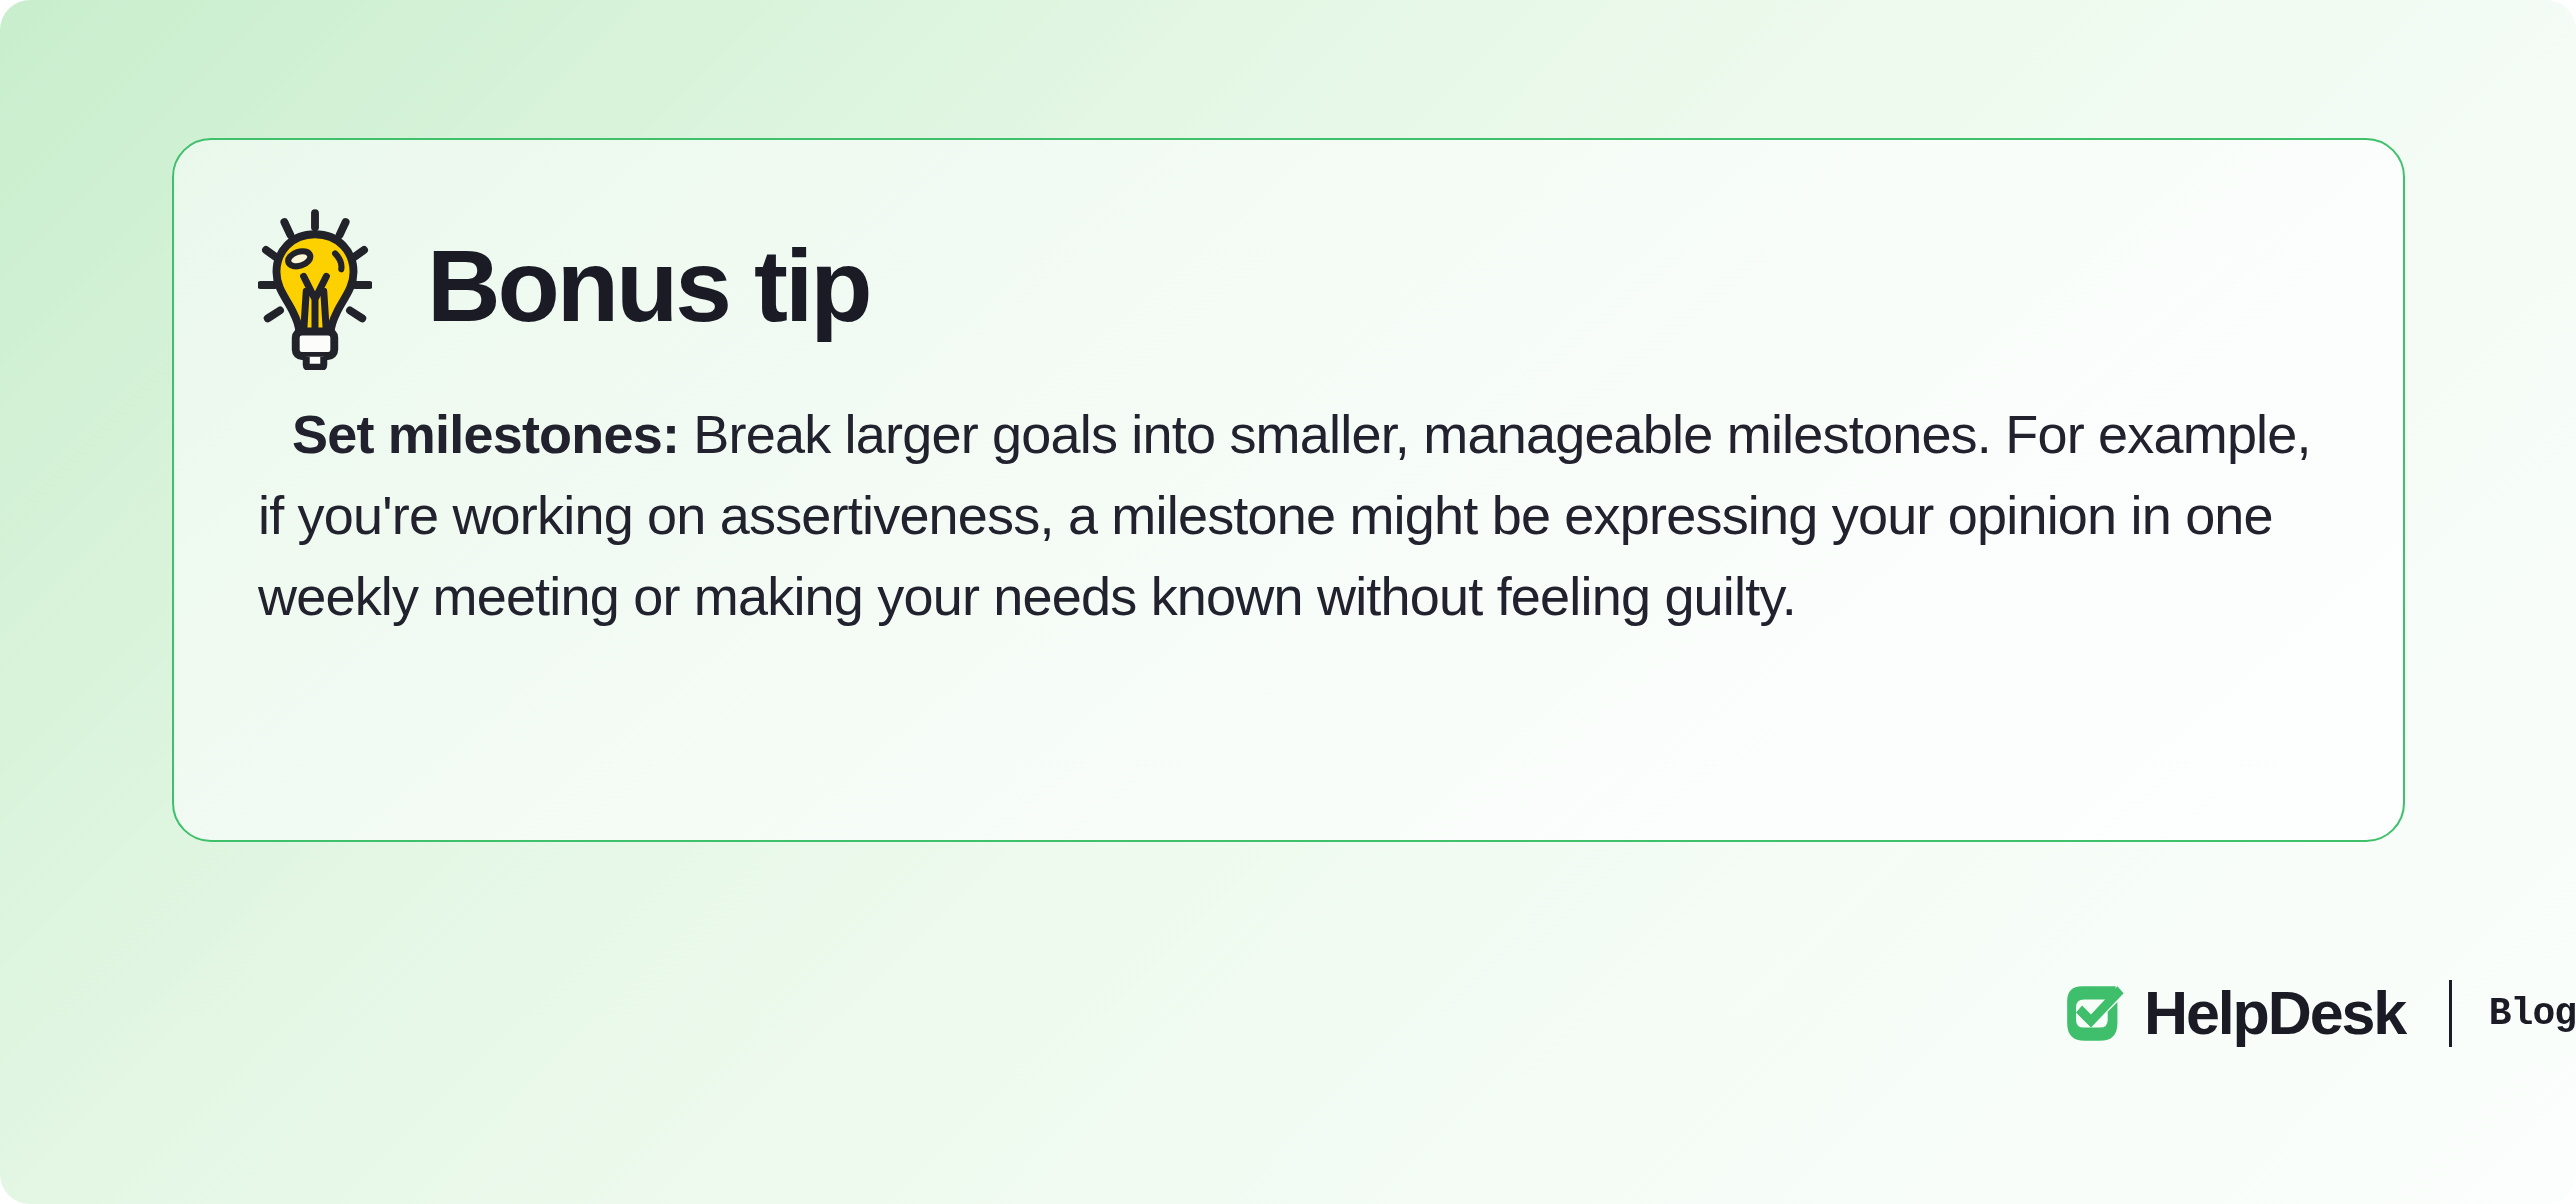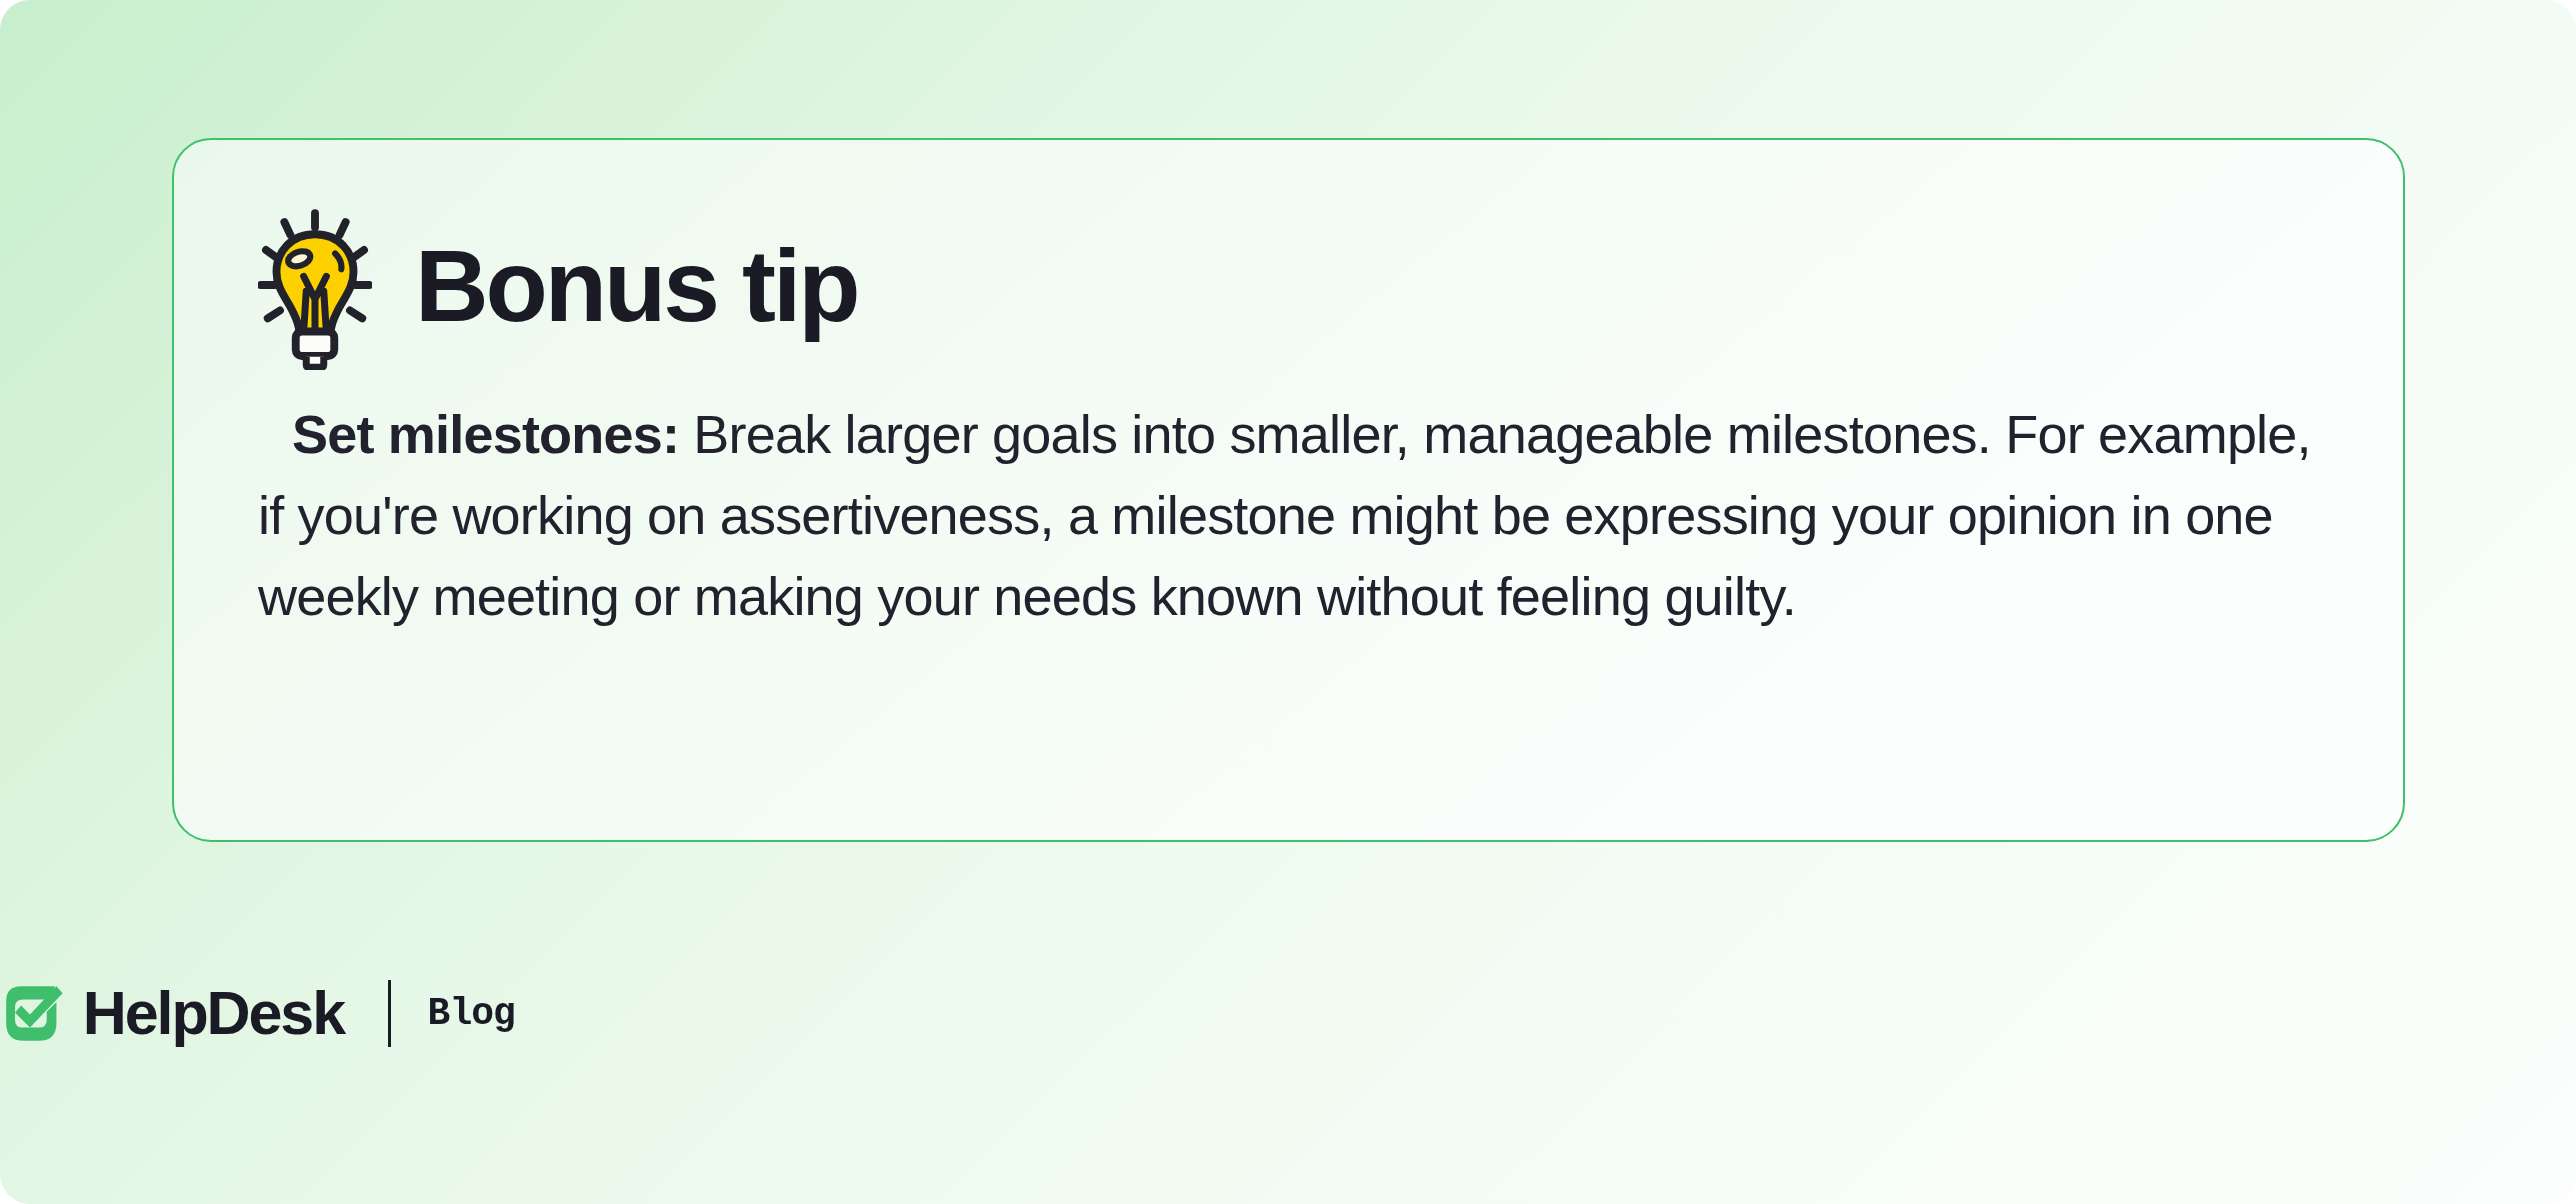--- a/index.html
+++ b/index.html
@@ -64,21 +64,21 @@
     gap: 39px;
     height: 175px;
   }
   .bulb-icon {
     width: 114px;
     height: 162px;
     flex: 0 0 auto;
     display: block;
   }
   .card-title {
-    margin: 4px;
+    margin: 16px;
     font-family: "Liberation Sans", sans-serif;
     font-size: 102px;
     font-weight: 700;
     letter-spacing: -3.1px;
     line-height: 1;
     color: #1b1b26;
     white-space: nowrap;
     transform: translateY(-3.5px);
   }
 
@@ -102,21 +102,21 @@
   }
 
   
   .footer {
     position: absolute;
     left: 0;
     right: 0;
     top: 961px;
     display: flex;
     align-items: center;
-    justify-content: flex-start;
+    justify-content: flex-end;
     gap: 0;
     height: 105px;
   }
   .brand {
     display: flex;
     align-items: center;
     gap: 15.8px;
   }
   .brand-mark {
     width: 67px;

